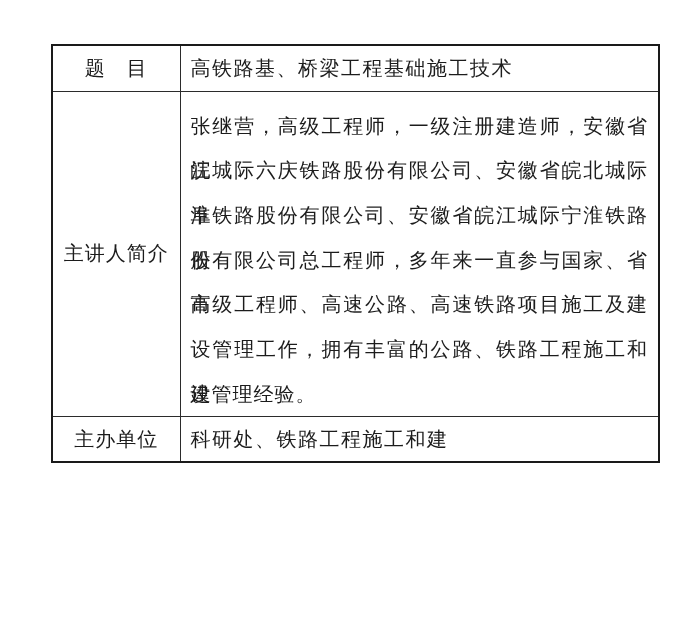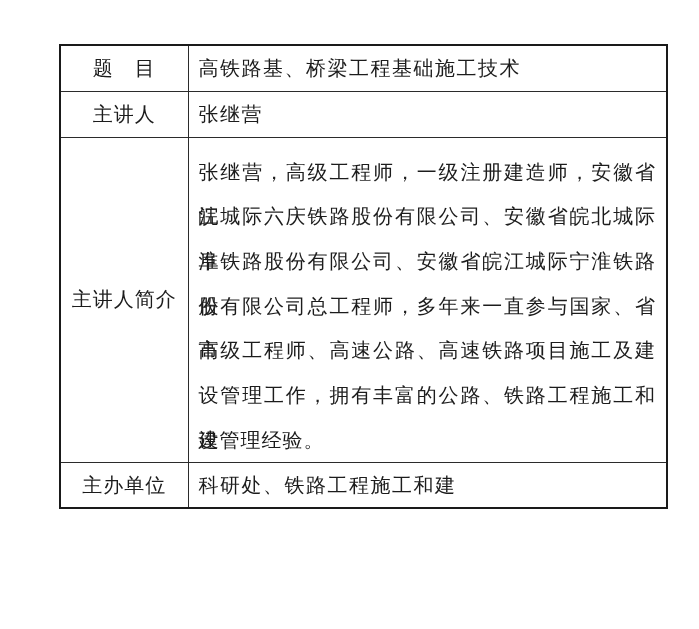--- a/index.html
+++ b/index.html
@@ -11,21 +11,21 @@
     overflow: hidden;
   }
   .page {
     position: relative;
     width: 699px;
     height: 629px;
     background: #ffffff;
   }
   .info-table {
     position: absolute;
-    left: 59px;
+    left: 51px;
     top: 44px;
     width: 609px;
     border-collapse: collapse;
     table-layout: fixed;
     border: 2px solid var(--border-strong, #1a1a1a);
   }
   .info-table td {
     border: 1px solid var(--border-line, #2b2b2b);
     vertical-align: middle;
     color: var(--text-color, #1c1c1c);
@@ -70,24 +70,20 @@
   <table class="info-table">
     <colgroup>
       <col class="c1">
       <col class="c2">
     </colgroup>
     <tbody id="table-body">
         <tr class="row-simple">
           <td class="label-cell">题　目</td>
           <td class="value-cell">高铁路基、桥梁工程基础施工技术</td>
         </tr>
-        <tr class="row-simple">
-          <td class="label-cell">主讲人</td>
-          <td class="value-cell">张继营</td>
-        </tr>
         <tr class="row-multi">
           <td class="label-cell">主讲人简介</td>
           <td class="value-cell">
             <div class="bio-line fill">张继营，高级工程师，一级注册建造师，安徽省皖</div>
             <div class="bio-line fill">江城际六庆铁路股份有限公司、安徽省皖北城际阜</div>
             <div class="bio-line fill">淮铁路股份有限公司、安徽省皖江城际宁淮铁路股</div>
             <div class="bio-line fill">份有限公司总工程师，多年来一直参与国家、省市</div>
             <div class="bio-line fill">高级工程师、高速公路、高速铁路项目施工及建</div>
             <div class="bio-line fill">设管理工作，拥有丰富的公路、铁路工程施工和建</div>
             <div class="bio-line">设管理经验。</div>

